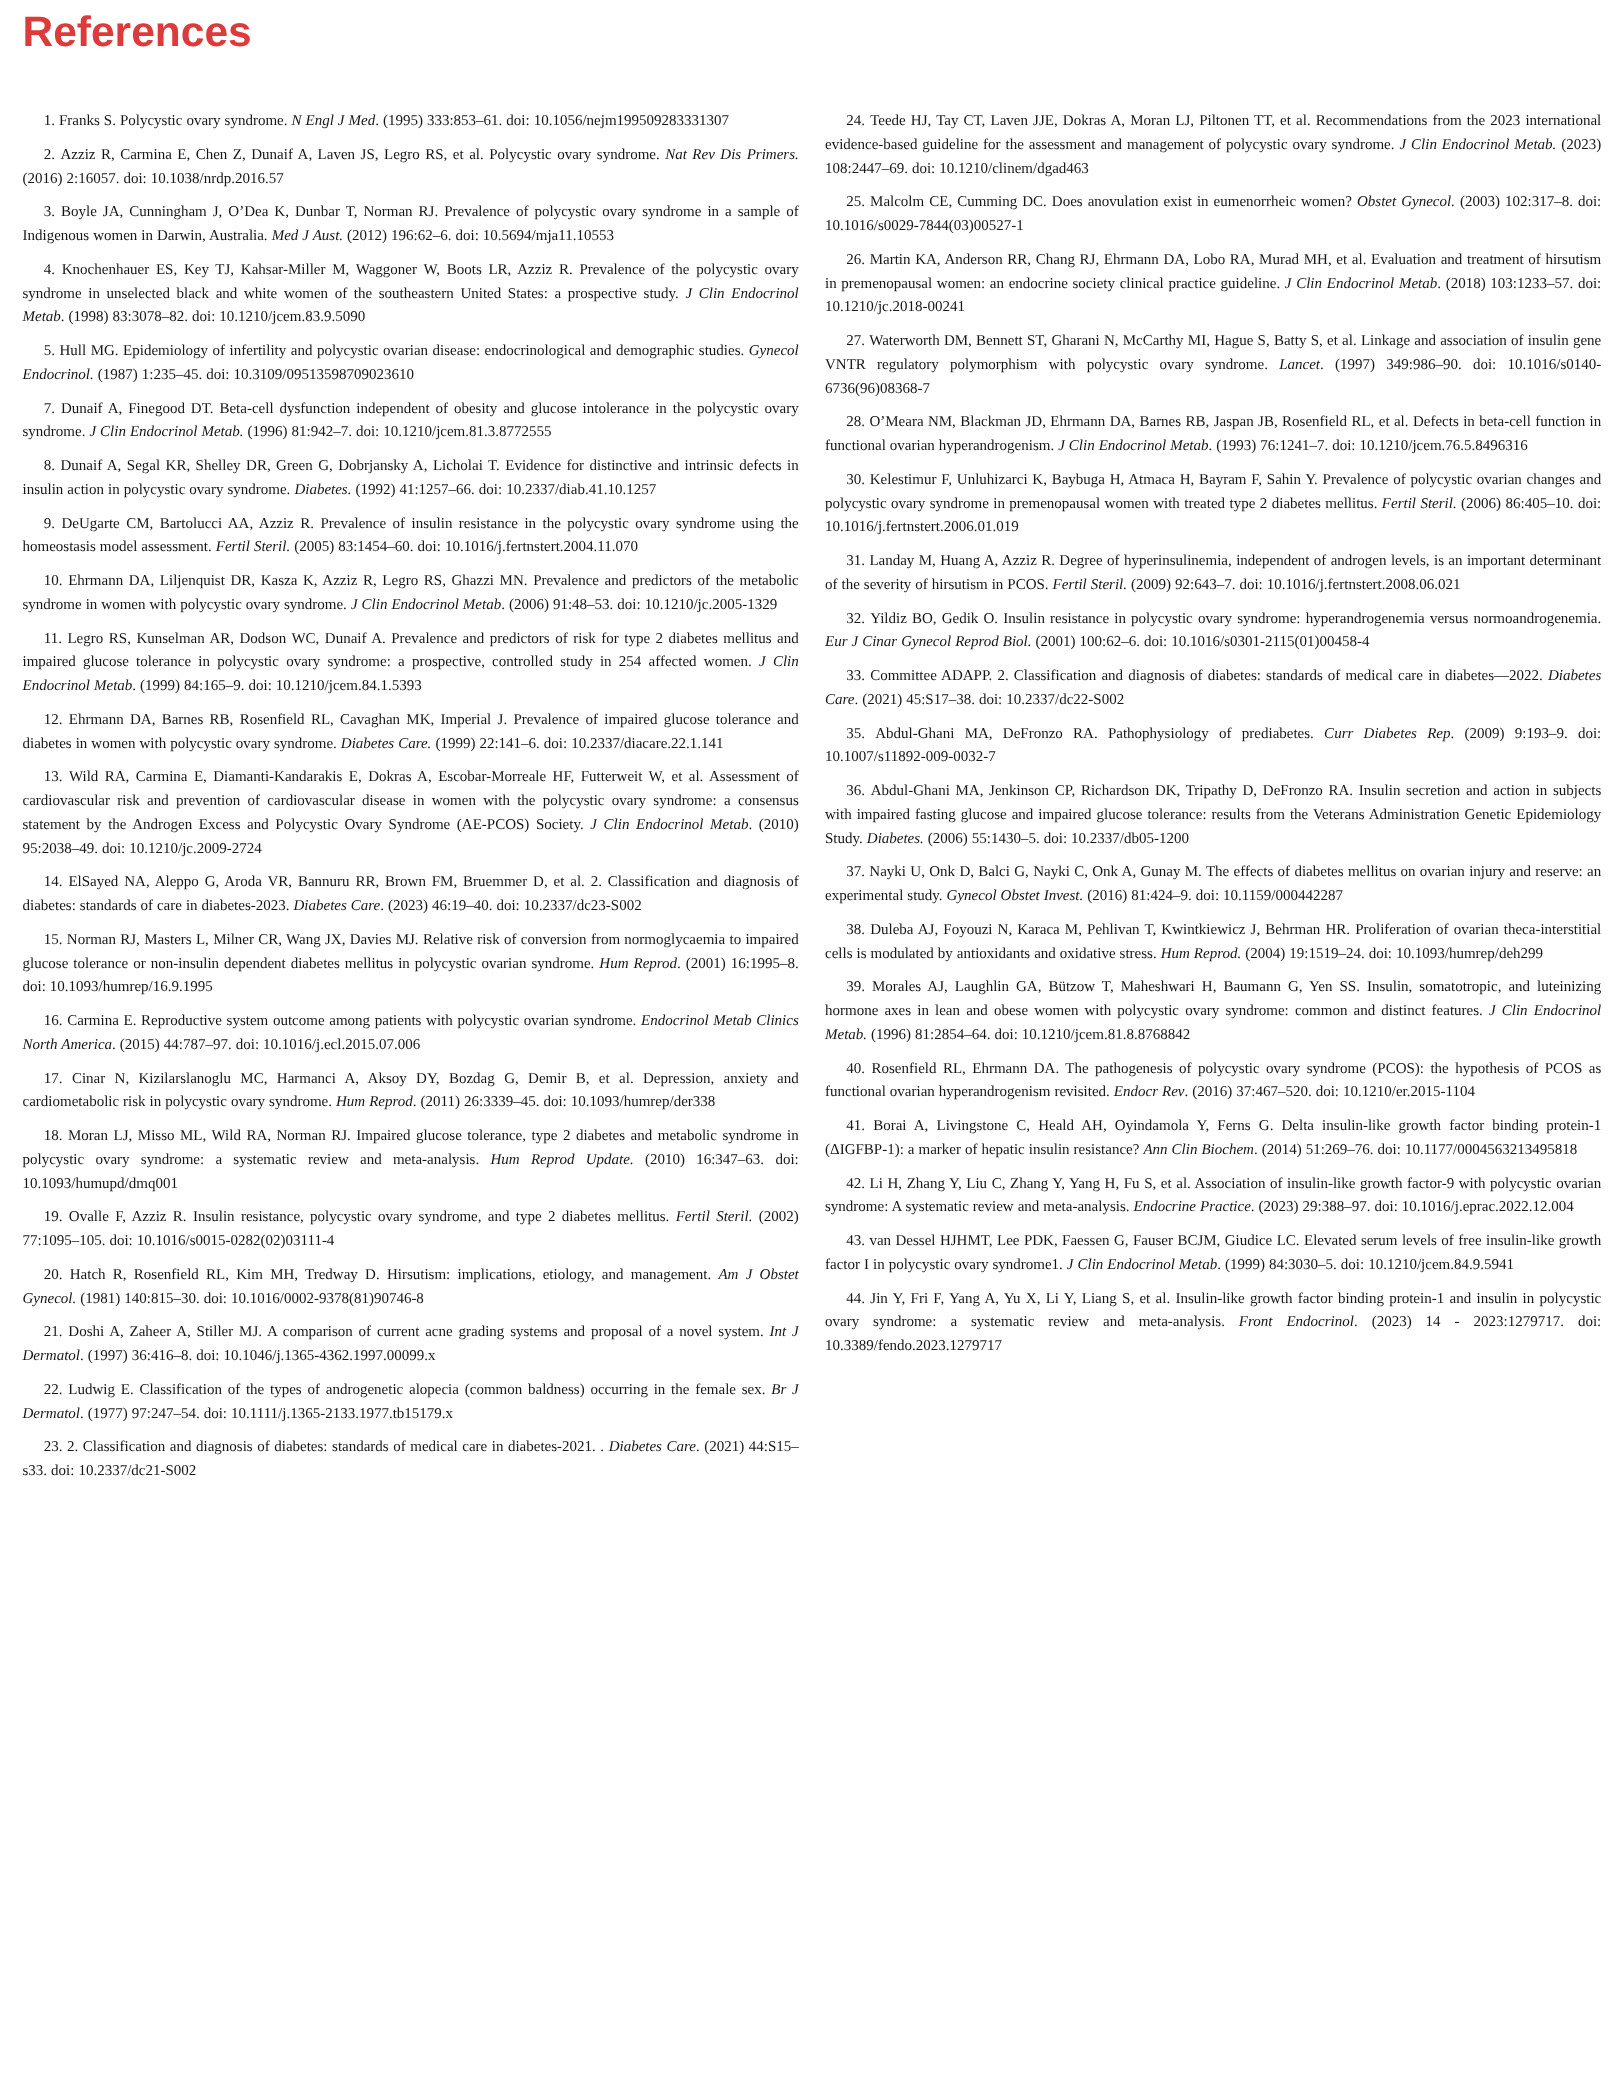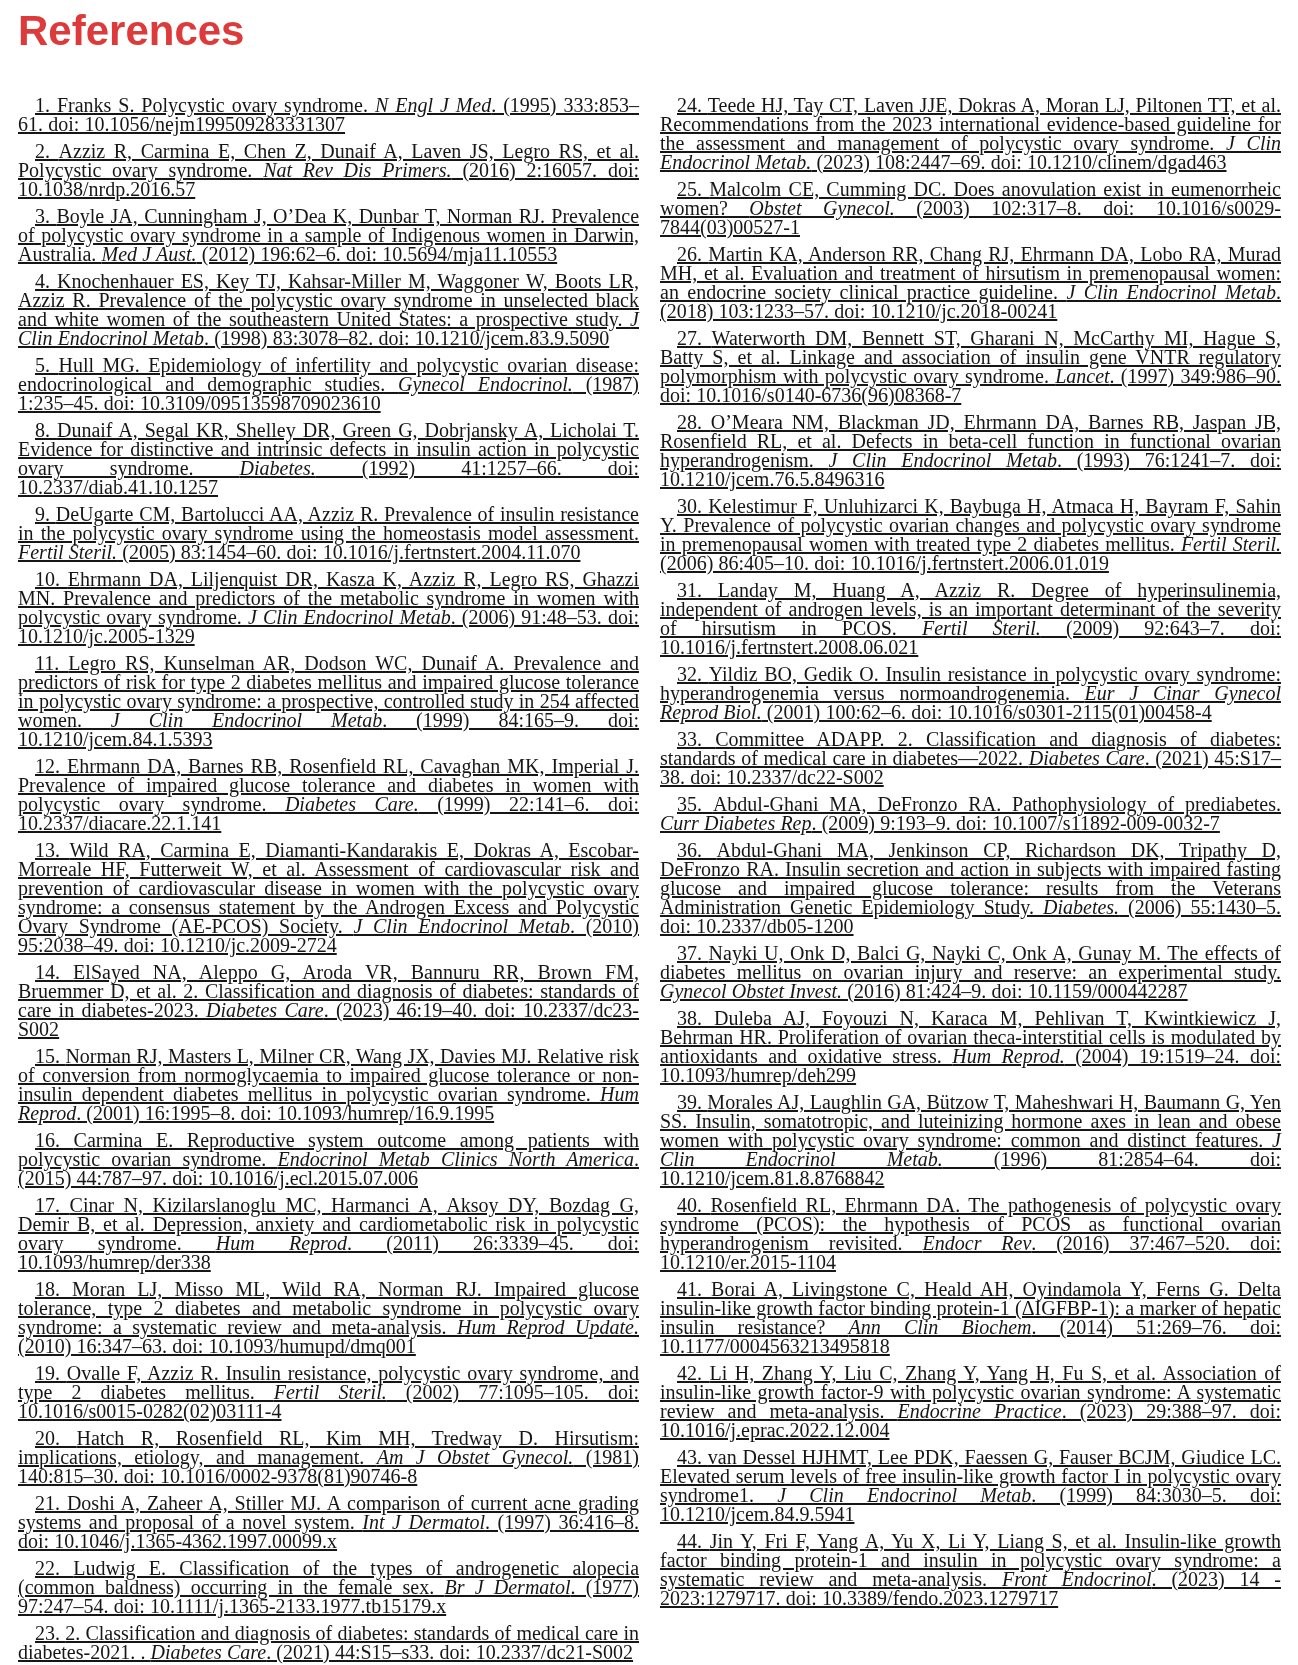--- a/index.html
+++ b/index.html
@@ -14,56 +14,56 @@
     color: #161616;
     font-family: "Liberation Serif", "DejaVu Serif", serif;
   }
   .page {
     padding: 8px 17px 0 18px;
     box-sizing: border-box;
   }
   .title {
     font-family: "Liberation Sans", "DejaVu Sans", sans-serif;
     font-weight: 700;
-    font-size: 42px;
+    font-size: 34px;
     line-height: 1.1;
     margin: 0 0 42px 0;
   }
   .columns {
     display: flex;
     gap: 21px;
   }
   .col {
     width: 621px;
     box-sizing: border-box;
   }
   p.ref {
     margin: 0 0 8px 0;
     text-align: justify;
     text-indent: 17px;
-    font-size: 20px;
+    font-size: 12px;
     line-height: 19px;
     word-spacing: 0.2px;
-    text-decoration: underline;
   }
   p.ref i { font-style: italic; }
   .ref-num { white-space: pre; }
 </style>
 </head>
 <body style="color: rgb(22, 22, 22); background: rgb(255, 255, 255);">
 
 <div class="page">
   <h1 class="title" style="color: rgb(221, 59, 59);">References</h1>
   <div class="columns">
     <div class="col">
         <p class="ref"><span class="ref-num">1.&nbsp;</span><span>Franks S. Polycystic ovary syndrome. </span><i>N Engl J Med</i><span>. (1995) 333:853–61. doi: 10.1056/nejm199509283331307</span></p>
         <p class="ref"><span class="ref-num">2.&nbsp;</span><span>Azziz R, Carmina E, Chen Z, Dunaif A, Laven JS, Legro RS, et al. Polycystic ovary syndrome. </span><i>Nat Rev Dis Primers.</i><span> (2016) 2:16057. doi: 10.1038/nrdp.2016.57</span></p>
         <p class="ref"><span class="ref-num">3.&nbsp;</span><span>Boyle JA, Cunningham J, O’Dea K, Dunbar T, Norman RJ. Prevalence of polycystic ovary syndrome in a sample of Indigenous women in Darwin, Australia. </span><i>Med J Aust.</i><span> (2012) 196:62–6. doi: 10.5694/mja11.10553</span></p>
         <p class="ref"><span class="ref-num">4.&nbsp;</span><span>Knochenhauer ES, Key TJ, Kahsar-Miller M, Waggoner W, Boots LR, Azziz R. Prevalence of the polycystic ovary syndrome in unselected black and white women of the southeastern United States: a prospective study. </span><i>J Clin Endocrinol Metab</i><span>. (1998) 83:3078–82. doi: 10.1210/jcem.83.9.5090</span></p>
         <p class="ref"><span class="ref-num">5.&nbsp;</span><span>Hull MG. Epidemiology of infertility and polycystic ovarian disease: endocrinological and demographic studies. </span><i>Gynecol Endocrinol.</i><span> (1987) 1:235–45. doi: 10.3109/09513598709023610</span></p>
+        <p class="ref"><span class="ref-num">7.&nbsp;</span><span>Dunaif A, Finegood DT. Beta-cell dysfunction independent of obesity and glucose intolerance in the polycystic ovary syndrome. </span><i>J Clin Endocrinol Metab.</i><span> (1996) 81:942–7. doi: 10.1210/jcem.81.3.8772555</span></p>
         <p class="ref"><span class="ref-num">8.&nbsp;</span><span>Dunaif A, Segal KR, Shelley DR, Green G, Dobrjansky A, Licholai T. Evidence for distinctive and intrinsic defects in insulin action in polycystic ovary syndrome. </span><i>Diabetes.</i><span> (1992) 41:1257–66. doi: 10.2337/diab.41.10.1257</span></p>
         <p class="ref"><span class="ref-num">9.&nbsp;</span><span>DeUgarte CM, Bartolucci AA, Azziz R. Prevalence of insulin resistance in the polycystic ovary syndrome using the homeostasis model assessment. </span><i>Fertil Steril.</i><span> (2005) 83:1454–60. doi: 10.1016/j.fertnstert.2004.11.070</span></p>
         <p class="ref"><span class="ref-num">10.&nbsp;</span><span>Ehrmann DA, Liljenquist DR, Kasza K, Azziz R, Legro RS, Ghazzi MN. Prevalence and predictors of the metabolic syndrome in women with polycystic ovary syndrome. </span><i>J Clin Endocrinol Metab</i><span>. (2006) 91:48–53. doi: 10.1210/jc.2005-1329</span></p>
         <p class="ref"><span class="ref-num">11.&nbsp;</span><span>Legro RS, Kunselman AR, Dodson WC, Dunaif A. Prevalence and predictors of risk for type 2 diabetes mellitus and impaired glucose tolerance in polycystic ovary syndrome: a prospective, controlled study in 254 affected women. </span><i>J Clin Endocrinol Metab</i><span>. (1999) 84:165–9. doi: 10.1210/jcem.84.1.5393</span></p>
         <p class="ref"><span class="ref-num">12.&nbsp;</span><span>Ehrmann DA, Barnes RB, Rosenfield RL, Cavaghan MK, Imperial J. Prevalence of impaired glucose tolerance and diabetes in women with polycystic ovary syndrome. </span><i>Diabetes Care.</i><span> (1999) 22:141–6. doi: 10.2337/diacare.22.1.141</span></p>
         <p class="ref"><span class="ref-num">13.&nbsp;</span><span>Wild RA, Carmina E, Diamanti-Kandarakis E, Dokras A, Escobar-Morreale HF, Futterweit W, et al. Assessment of cardiovascular risk and prevention of cardiovascular disease in women with the polycystic ovary syndrome: a consensus statement by the Androgen Excess and Polycystic Ovary Syndrome (AE-PCOS) Society. </span><i>J Clin Endocrinol Metab</i><span>. (2010) 95:2038–49. doi: 10.1210/jc.2009-2724</span></p>
         <p class="ref"><span class="ref-num">14.&nbsp;</span><span>ElSayed NA, Aleppo G, Aroda VR, Bannuru RR, Brown FM, Bruemmer D, et al. 2. Classification and diagnosis of diabetes: standards of care in diabetes-2023. </span><i>Diabetes Care</i><span>. (2023) 46:19–40. doi: 10.2337/dc23-S002</span></p>
         <p class="ref"><span class="ref-num">15.&nbsp;</span><span>Norman RJ, Masters L, Milner CR, Wang JX, Davies MJ. Relative risk of conversion from normoglycaemia to impaired glucose tolerance or non-insulin dependent diabetes mellitus in polycystic ovarian syndrome. </span><i>Hum Reprod</i><span>. (2001) 16:1995–8. doi: 10.1093/humrep/16.9.1995</span></p>
         <p class="ref"><span class="ref-num">16.&nbsp;</span><span>Carmina E. Reproductive system outcome among patients with polycystic ovarian syndrome. </span><i>Endocrinol Metab Clinics North America</i><span>. (2015) 44:787–97. doi: 10.1016/j.ecl.2015.07.006</span></p>
         <p class="ref"><span class="ref-num">17.&nbsp;</span><span>Cinar N, Kizilarslanoglu MC, Harmanci A, Aksoy DY, Bozdag G, Demir B, et al. Depression, anxiety and cardiometabolic risk in polycystic ovary syndrome. </span><i>Hum Reprod</i><span>. (2011) 26:3339–45. doi: 10.1093/humrep/der338</span></p>

